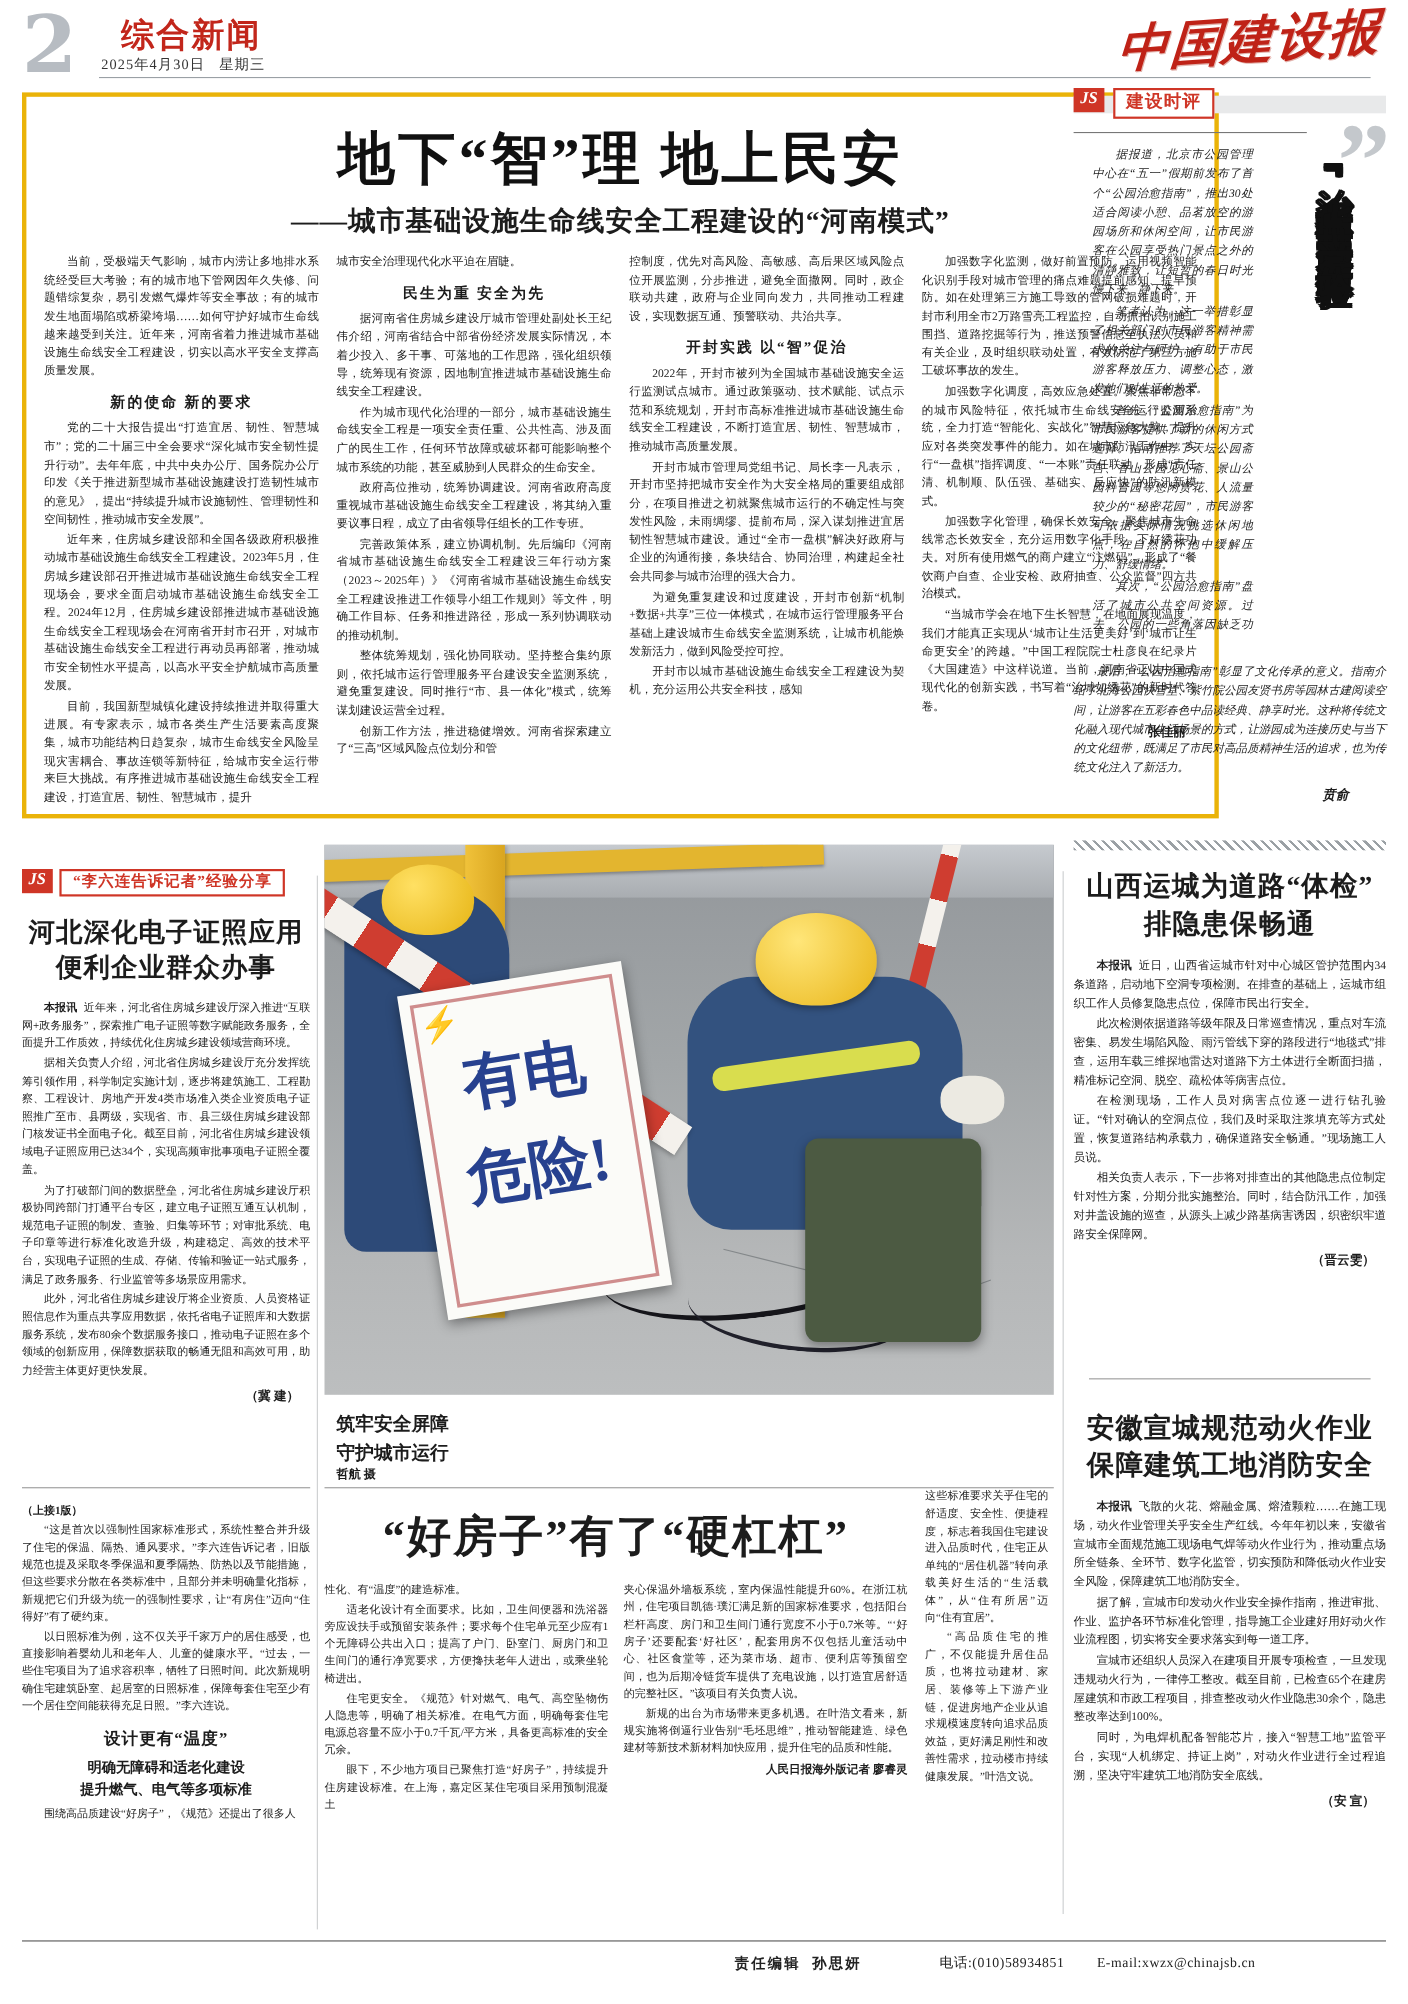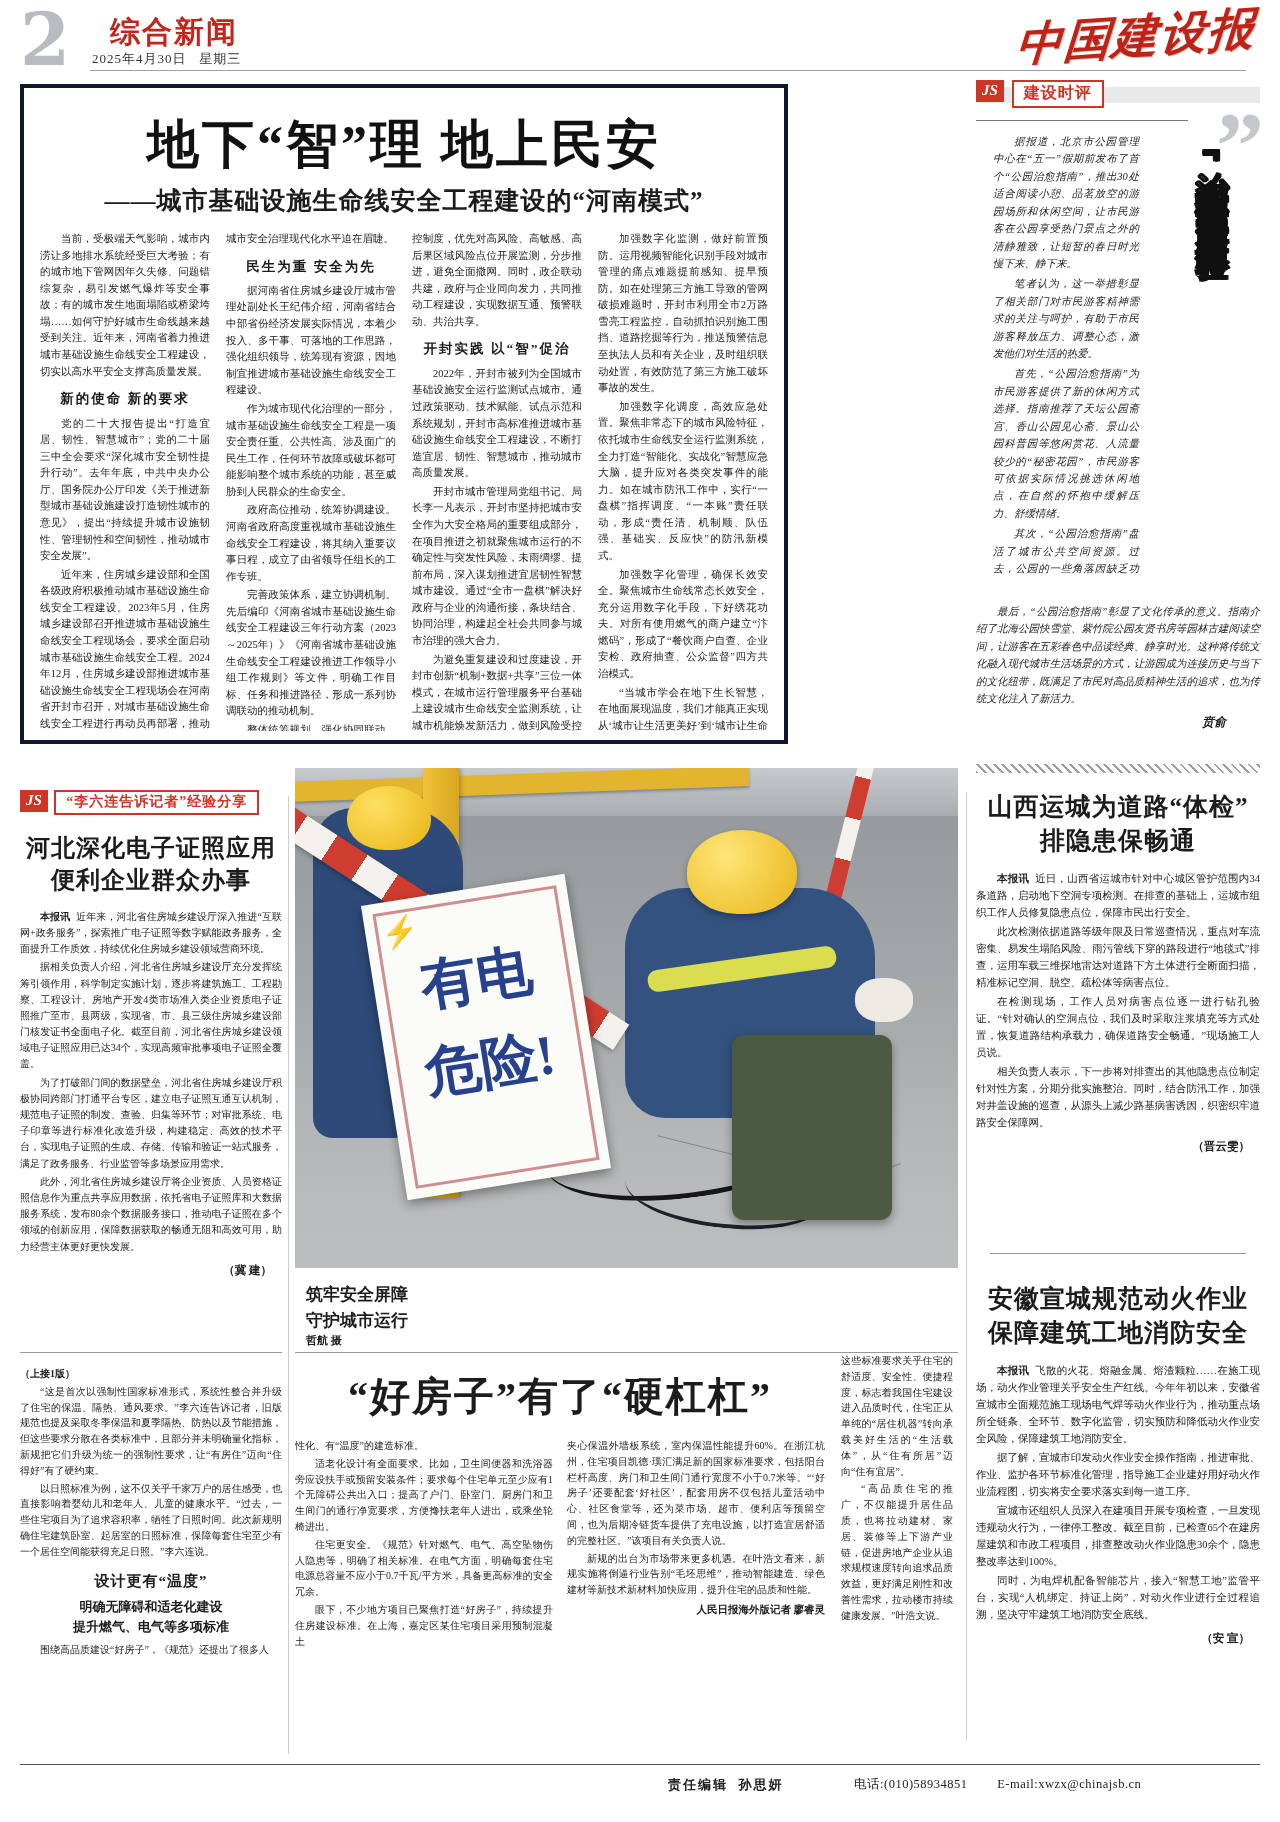--- a/index.html
+++ b/index.html
@@ -7,21 +7,21 @@
         font-family:"Liberation Serif","DejaVu Serif",serif;color:#1c1c1c;overflow:hidden;}
   .abs{position:absolute;}
   
   .pagenum{left:20px;top:4px;font-size:72px;font-weight:900;color:#b7bcc2;line-height:1;font-family:"DejaVu Serif","Liberation Serif",serif;}
   .section{left:90px;top:12px;font-size:30px;font-weight:900;color:#c2261b;letter-spacing:2px;margin-left:20px;}
   .dateline{left:92px;top:50px;font-size:13px;color:#333;letter-spacing:1px;}
   .headrule{left:90px;top:70px;width:1156px;border-top:1px solid #9aa0a5;}
   .masthead{right:24px;top:6px;font-size:46px;font-weight:900;font-style:italic;color:#bf2217;
             transform:rotate(-4deg) skewX(-8deg);letter-spacing:2px;text-shadow:1px 1px 0 #e2b4ae;}
   
-  .mainbox{left:20px;top:84px;width:768px;height:660px;border:4px solid #0f172a;background:#fff;
+  .mainbox{left:20px;top:84px;width:1088px;height:660px;border:4px solid #eab308;background:#fff;
            padding:12px 16px 8px;box-sizing:border-box;}
   .mainbox h1{margin:10px 0 4px;text-align:center;font-size:52px;font-weight:900;letter-spacing:3px;color:#111;}
   .mainbox .sub{text-align:center;font-size:25px;font-weight:bold;letter-spacing:1px;margin:4px 0 14px;}
   .cols{display:flex;gap:16px;height:500px;overflow:hidden;}
   .col{flex:1;font-size:10.5px;line-height:1.58;text-align:justify;}
   .col p{margin:0 0 2px;}
   .ind{text-indent:2em;}
   .noind{text-indent:0;}
   .col h3{text-align:center;font-size:13.5px;font-weight:900;margin:8px 0 6px;letter-spacing:2px;}
   .byl-r{text-align:right;font-weight:bold;font-size:11.5px;padding-right:10px;margin-top:6px;}

